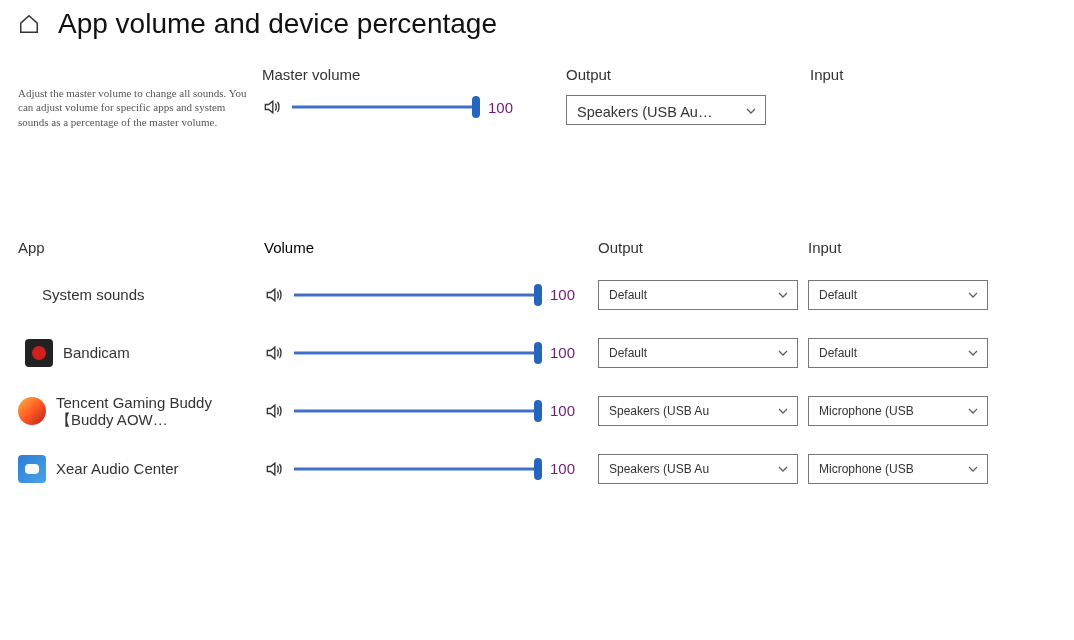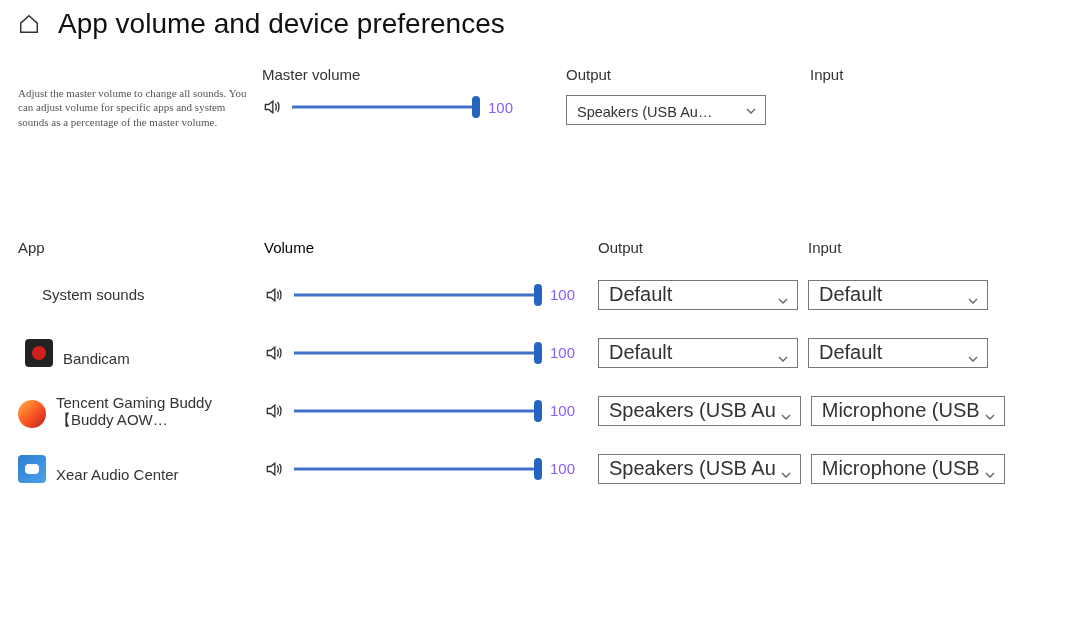--- a/index.html
+++ b/index.html
@@ -12,48 +12,48 @@
   .master-grid{flex:1;display:flex;gap:44px;}
   .col-vol{width:260px;}
   .col-out{width:200px;}
   .col-in{width:200px;}
   .col-header{font-size:15px;color:#333;margin-bottom:12px;}
   .slider-row{display:flex;align-items:center;gap:10px;}
   .speaker-icon{width:20px;height:20px;color:#333;}
   .track{position:relative;flex:1;height:24px;}
   .track-bg{position:absolute;top:50%;left:0;right:0;height:3px;background:#4070c8;transform:translateY(-50%);}
   .thumb{position:absolute;right:-2px;top:50%;transform:translateY(-50%);width:8px;height:22px;border-radius:4px;background:#2565bf;}
-  .value{width:34px;font-size:15px;color:#8b5cf6;}
+  .value{width:34px;font-size:15px;color:#701a75;}
   .dropdown{position:relative;display:flex;align-items:center;height:30px;border:1px solid #777;padding:4px 28px 0 10px;font-size:14.5px;color:#333;box-sizing:border-box;overflow:hidden;white-space:nowrap;text-overflow:ellipsis;}
   .chev{position:absolute;right:8px;top:50%;transform:translateY(-50%);width:12px;height:12px;color:#606060;}
   .apps-section{padding:110px 18px 0 18px;}
   .apps-headers{display:flex;align-items:flex-start;margin-bottom:10px;}
   .h-app{flex:0 0 246px;font-size:15px;color:#333;}
   .h-vol{flex:0 0 320px;font-size:15px;color:#000000;}
   .h-out{flex:0 0 200px;font-size:15px;color:#333;margin-left:14px;}
   .h-in{flex:0 0 180px;font-size:15px;color:#333;margin-left:10px;}
   .app-row{display:flex;align-items:center;height:58px;}
-  .app-name-box{display:flex;align-items:flex-end;flex:0 0 246px;box-sizing:border-box;padding-left:24px;}
+  .app-name-box{display:flex;align-items:center;flex:0 0 246px;box-sizing:border-box;padding-left:24px;}
   .app-icon{width:28px;height:28px;margin-right:10px;border-radius:4px;flex:0 0 auto;}
   .app-label{font-size:15px;color:#333;line-height:1.15;}
   .app-vol{flex:0 0 320px;display:flex;align-items:center;gap:10px;}
   .app-out{flex:0 0 200px;margin-left:14px;}
   .app-in{flex:0 0 180px;margin-left:10px;}
-  .dropdown-sm{position:relative;display:flex;align-items:center;height:30px;border:1px solid #777;padding:0 24px 0 10px;font-size:20px;color:#333;box-sizing:border-box;overflow:hidden;white-space:nowrap;text-overflow:ellipsis;}
+  .dropdown-sm{position:relative;display:flex;align-items:center;height:30px;border:1px solid #777;padding:0 24px 0 10px;font-size:12px;color:#333;box-sizing:border-box;overflow:hidden;white-space:nowrap;text-overflow:ellipsis;}
 </style>
 </head>
 <body>
 
 <div class="header">
   <span class="home-icon">
     <svg viewBox="0 0 24 24" fill="none" stroke="currentColor" stroke-width="1.6">
       <path d="M3 11 L12 3 L21 11 V21 H3 Z"></path>
     </svg>
   </span>
-  <div class="page-title">App volume and device preferences</div>
+  <div class="page-title">App volume and device percentage</div>
 </div>
 
 <div class="master-section">
   <div class="helptext">Adjust the master volume to change all sounds. You can adjust volume for specific apps and system sounds as a percentage of the master volume.</div>
   <div class="master-grid">
     <div class="col-vol">
       <div class="col-header">Master volume</div>
       <div class="slider-row">
         <span class="speaker-icon">
           <svg viewBox="0 0 24 24" fill="none" stroke="currentColor" stroke-width="1.6">

